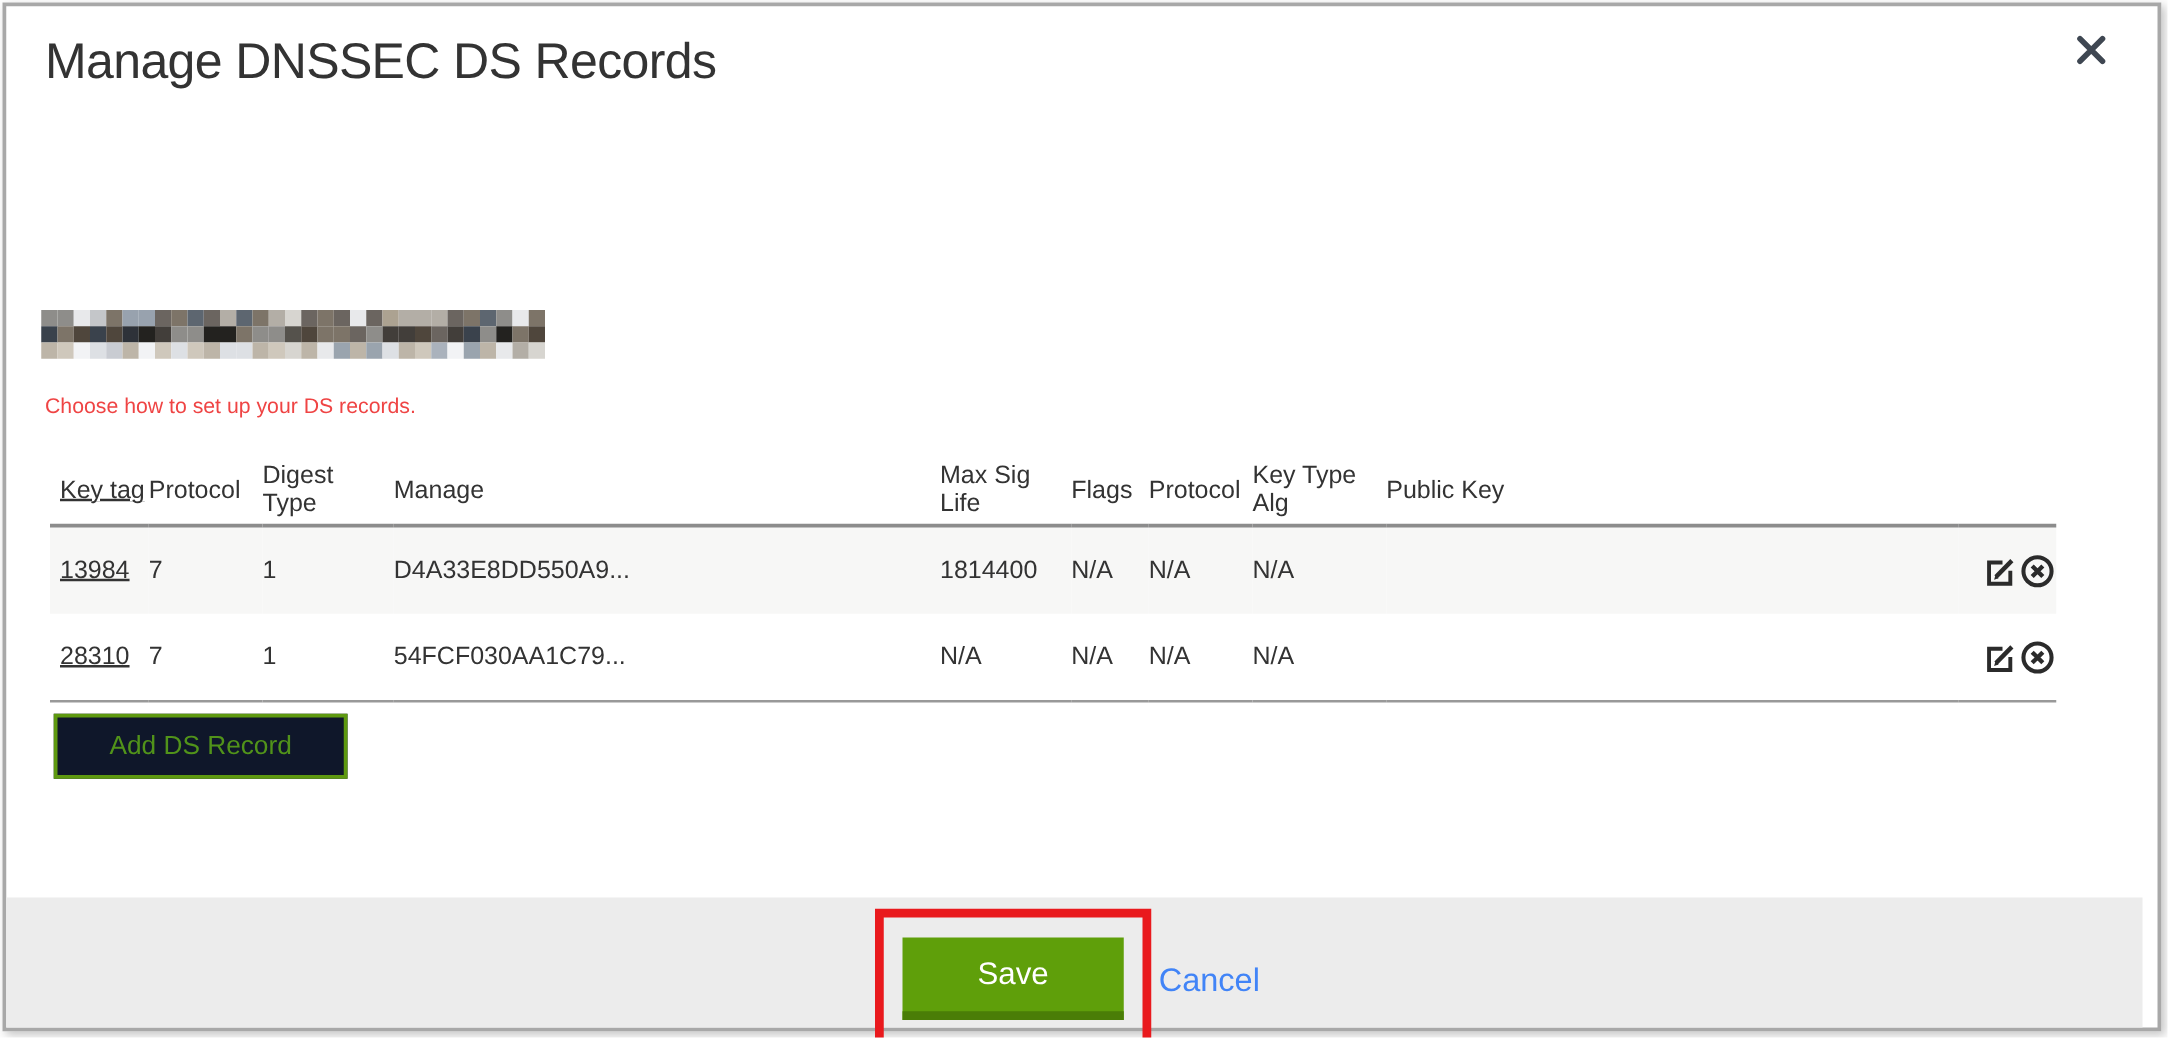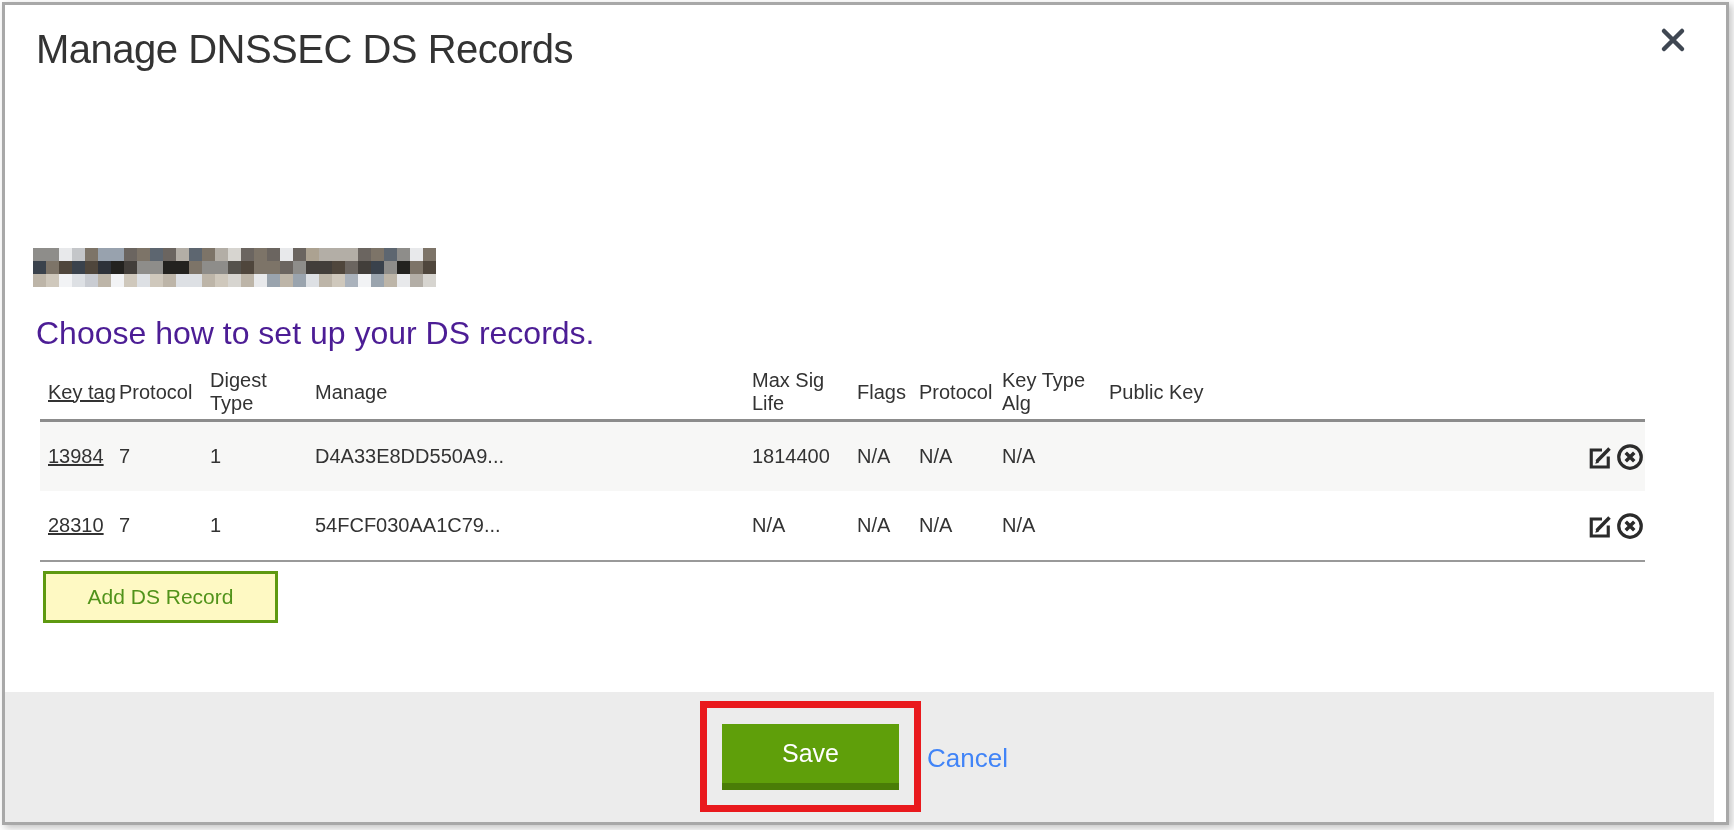--- a/index.html
+++ b/index.html
@@ -22,21 +22,21 @@
   }
   .close-btn svg{display:block;}
   .redacted-domain{
     position:absolute;left:28px;top:243px;
     display:grid;grid-template-columns:repeat(31,13px);
     grid-auto-rows:13px;line-height:0;font-size:0;
   }
   .redacted-domain i{display:block;width:13px;height:13px;}
   .subtitle{
     position:absolute;left:31px;top:310px;
-    font-size:32px;color:#4c1d95;
+    font-size:17px;color:#ef4444;
   }
   .ds-table{
     position:absolute;left:35px;top:360px;width:1605px;
     border-collapse:collapse;table-layout:fixed;
     font-size:20px;color:#333;
   }
   .ds-table th{
     text-align:left;font-weight:400;height:54px;vertical-align:middle;
     border-bottom:3px solid #8c8c8c;padding:0;
   }
@@ -44,25 +44,25 @@
     height:69px;vertical-align:middle;padding:0;
   }
   .ds-table tr.row-odd{background:#f7f7f6;}
   .ds-table tr.row-even{border-bottom:2px solid #999;}
   .ds-table .c1{padding-left:8px;text-decoration:underline;}
   .actions-cell{text-align:right;padding-right:2px;white-space:nowrap;}
   .icon-btn{background:none;border:none;padding:0;margin:0;cursor:pointer;vertical-align:middle;}
   .icon-btn svg{display:block;}
   .add-btn{
     position:absolute;left:38px;top:566px;width:235px;height:52px;
-    background:#fef9c3;border:3px solid #5e9910;color:#51931a;
+    background:#0f172a;border:3px solid #5e9910;color:#51931a;
     font-size:21px;font-family:"Liberation Sans",sans-serif;cursor:pointer;
   }
   .footer{
-    position:absolute;left:0;right:12px;bottom:0;height:130px;
+    position:absolute;left:0;right:12px;bottom:0;height:104px;
     background:#ececec;
   }
   .save-highlight{
     position:absolute;left:695px;top:9px;width:207px;height:97px;
     border:7px solid #e9191d;
     display:flex;align-items:center;justify-content:center;
   }
   .save-btn{
     width:177px;height:66px;
     background:#5f9f0a;border:none;border-bottom:7px solid #4a7d07;

